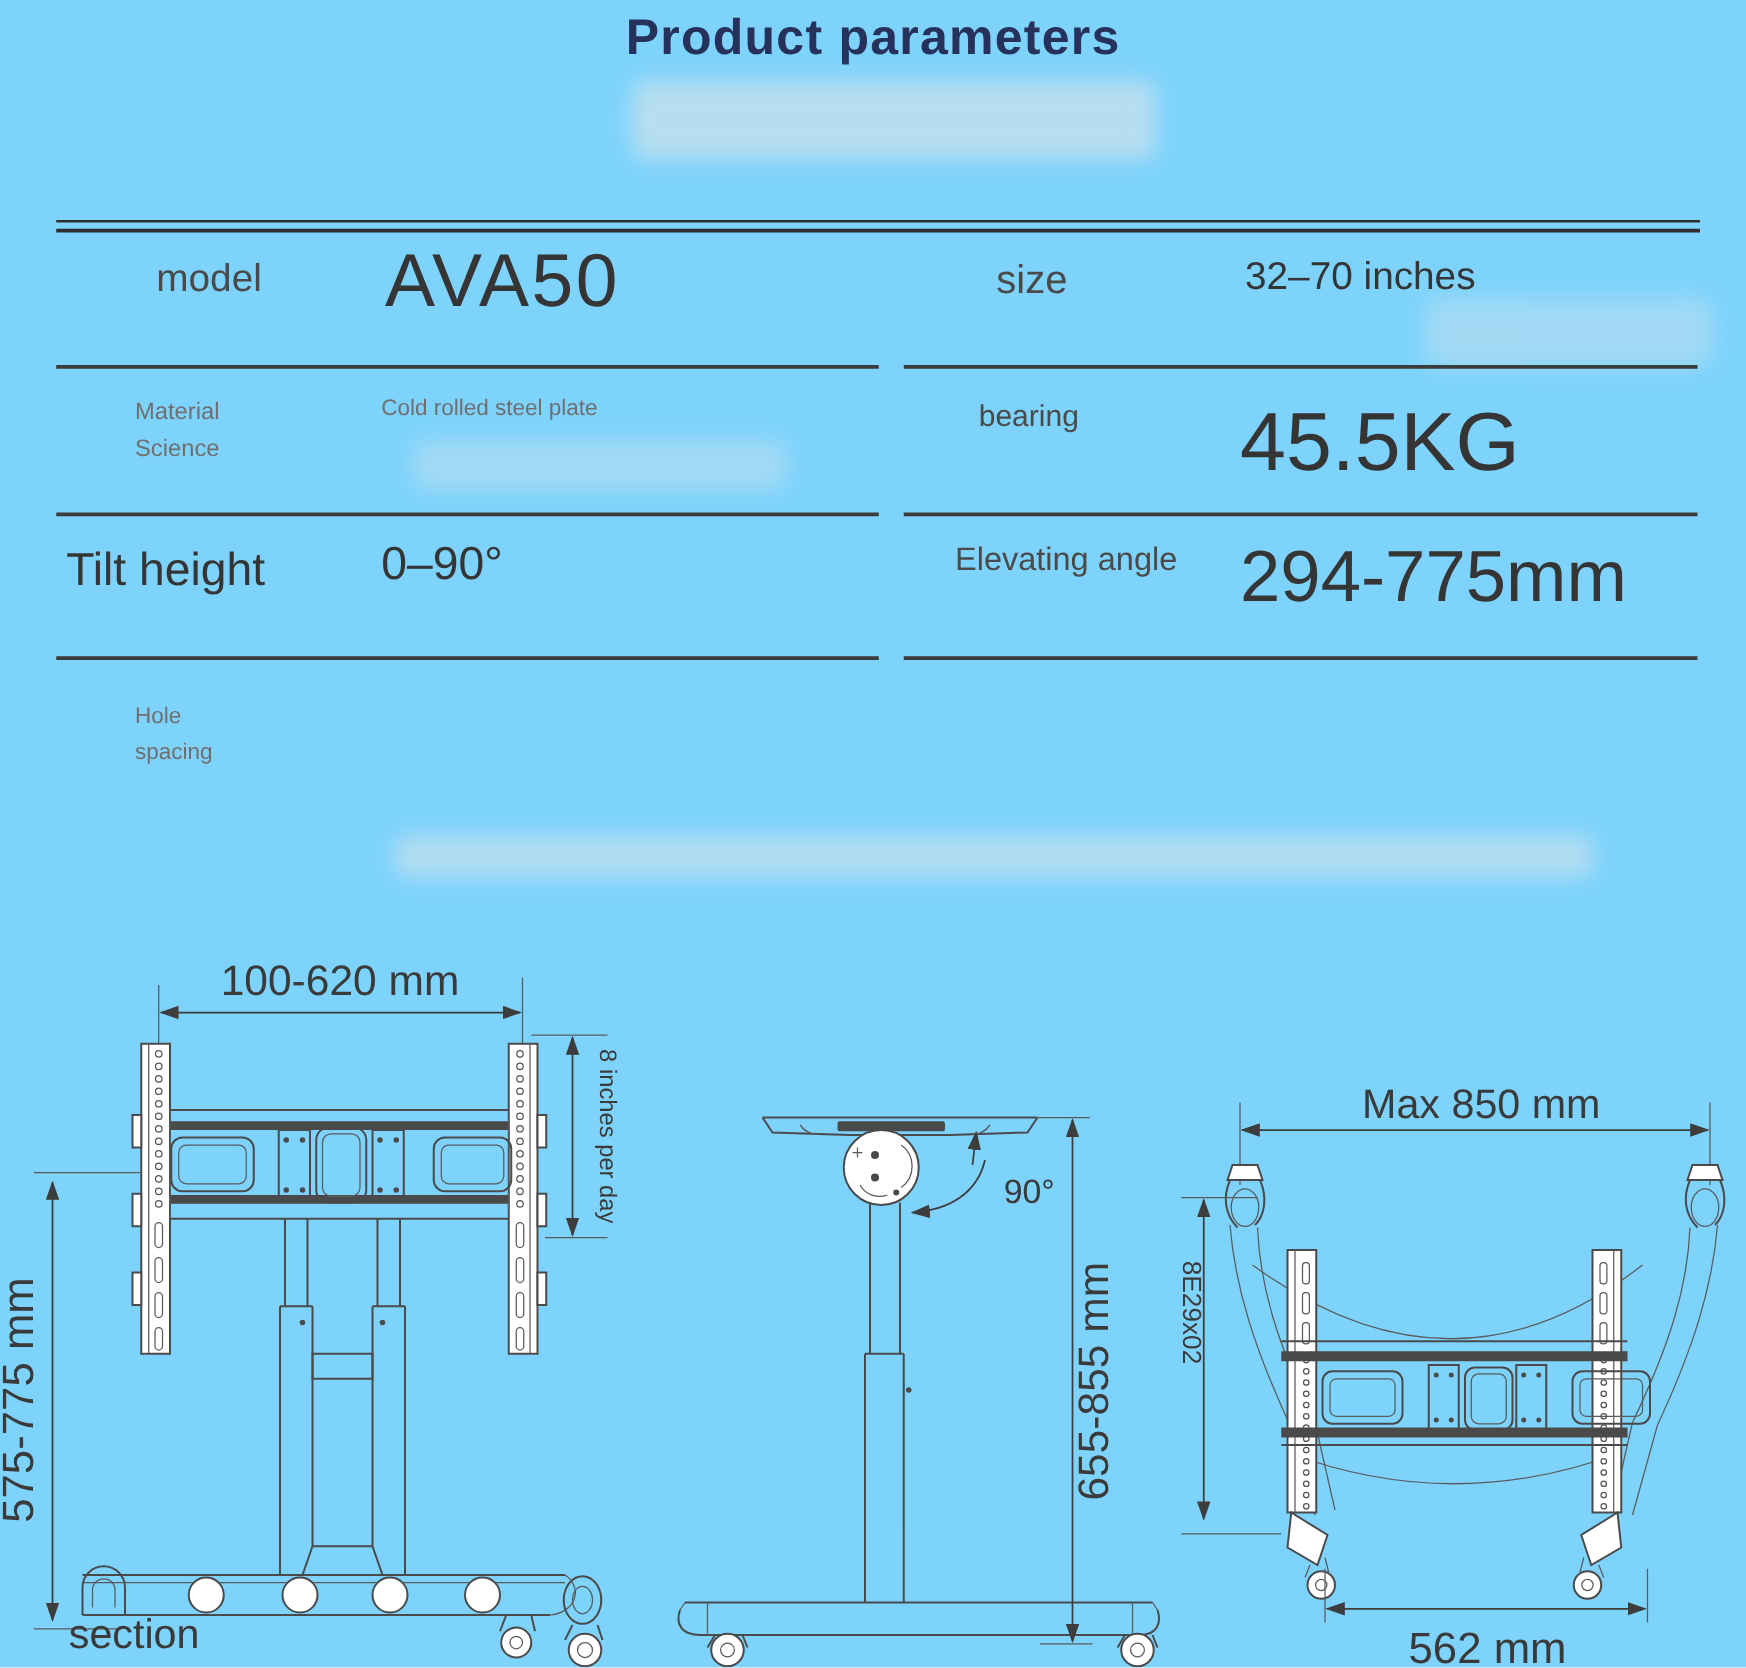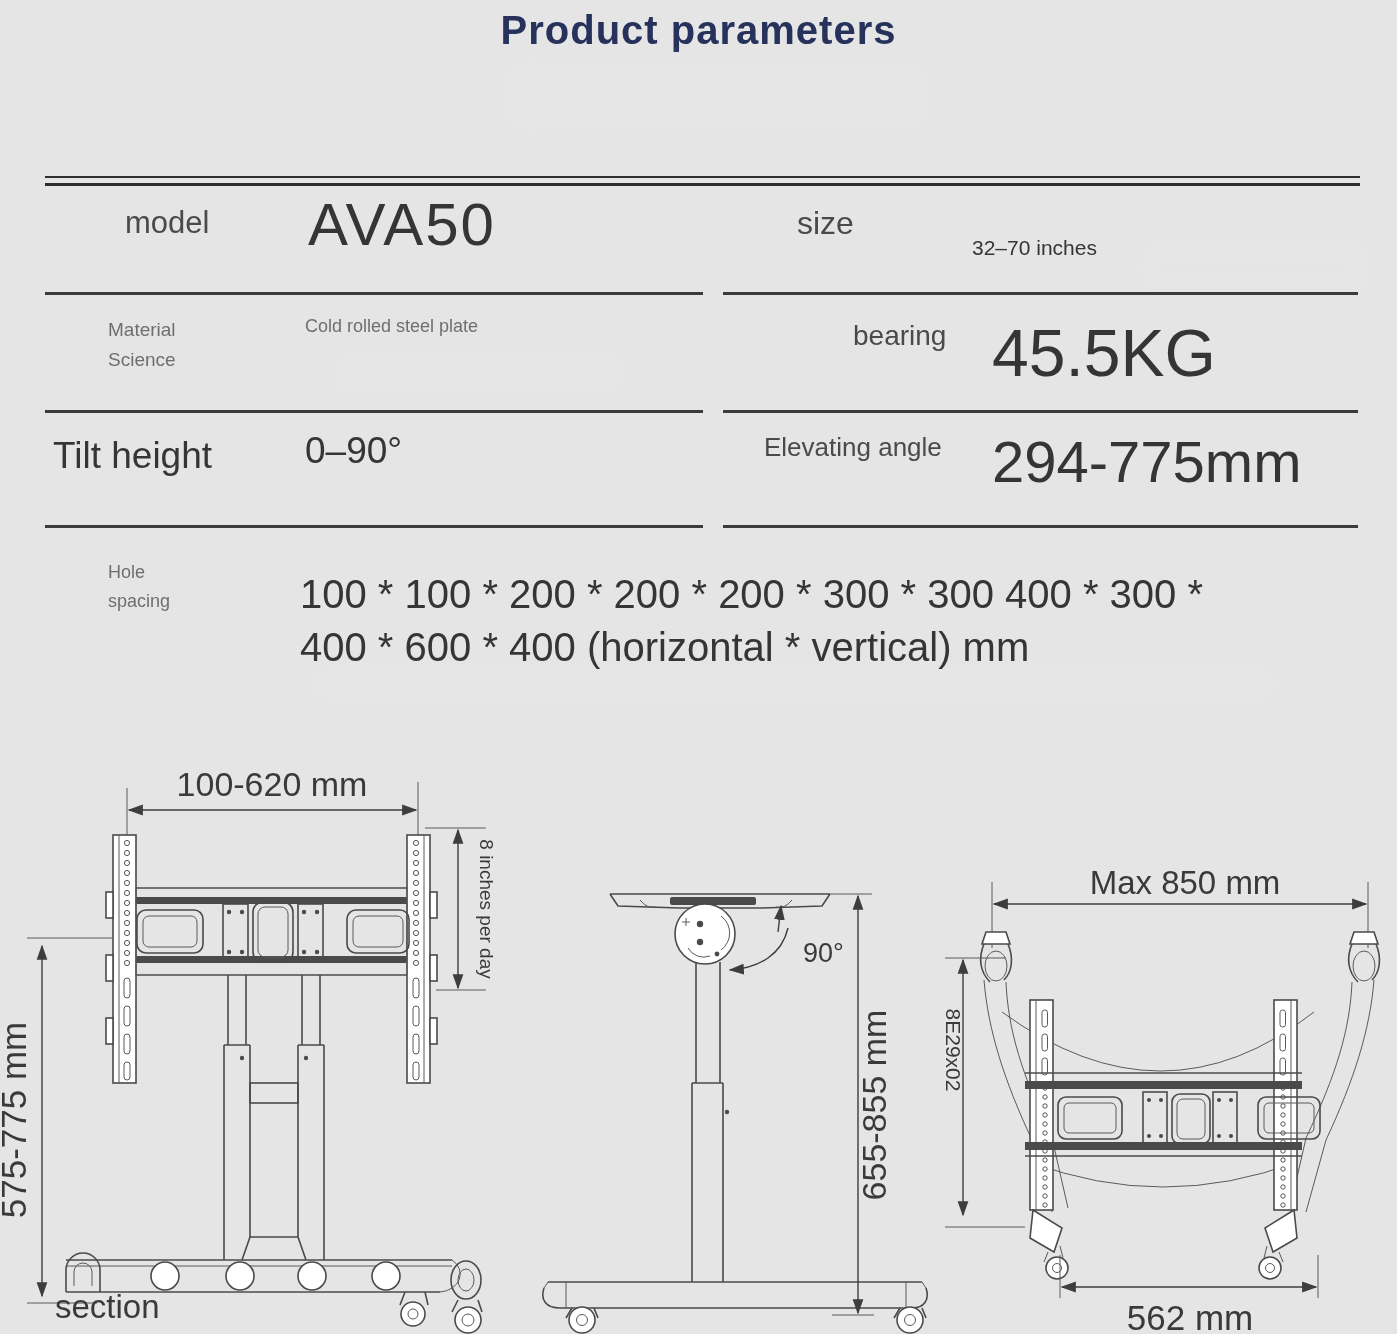--- a/index.html
+++ b/index.html
@@ -1,16 +1,16 @@
 <!DOCTYPE html>
 <html><head>
 <meta charset="utf-8">
 <style>
   html,body{margin:0;padding:0;background:#ffffff;}
-  .page{position:relative;width:1397px;height:1334px;background:#e5e5e5;overflow:hidden;
+  .page{position:relative;width:1397px;height:1334px;background:#7dd3fc;overflow:hidden;
         font-family:"Liberation Sans",sans-serif;color:#3a3a3a;}
   .abs{position:absolute;white-space:nowrap;}
   .title{width:100%;text-align:center;top:8px;left:0;font-size:40px;font-weight:600;
          letter-spacing:1px;color:#26325c;}
   .rule{position:absolute;background:#3b3b3b;height:3px;}
   .rule-double{position:absolute;height:5px;border-top:2px solid #2e2e2e;border-bottom:3px solid #2e2e2e;background:transparent;}
   .blur{position:absolute;background:#e7e7e7;filter:blur(9px);opacity:.55;border-radius:12px;}
   .lbl{color:#4a4a4a;margin-left:19px;}
   .lbl-sm{color:#6f6f6f;}
   .val{color:#353535;}
@@ -40,42 +40,38 @@
   <div class="rule" style="left:45px;top:292px;width:658px;"></div>
   <div class="rule" style="left:723px;top:292px;width:635px;"></div>
   <div class="rule" style="left:45px;top:410px;width:658px;"></div>
   <div class="rule" style="left:723px;top:410px;width:635px;"></div>
   <div class="rule" style="left:45px;top:525px;width:658px;"></div>
   <div class="rule" style="left:723px;top:525px;width:635px;"></div>
 
   <div class="abs lbl" style="left:106px;top:205px;font-size:31px;">model</div>
   <div class="abs val" style="left:308px;top:190px;font-size:60px;letter-spacing:2px;">AVA50</div>
   <div class="abs lbl" style="left:778px;top:205px;font-size:32px;">size</div>
-  <div class="abs val" style="left:972px;top:203px;font-size:21px;margin-top:33px;">32–70 inches</div>
+  <div class="abs val" style="left:996px;top:203px;font-size:31px;">32–70 inches</div>
 
   <div class="abs lbl-sm" style="left:108px;top:315px;font-size:19px;line-height:30px;">
     <div>Material</div>
     <div>Science</div>
   </div>
   <div class="abs lbl-sm" style="left:305px;top:316px;font-size:18px;">Cold rolled steel plate</div>
-  <div class="abs lbl" style="left:834px;top:320px;font-size:28px;text-align:center;">bearing</div>
+  <div class="abs lbl" style="left:764px;top:320px;font-size:24px;text-align:center;">bearing</div>
   <div class="abs val" style="left:992px;top:315px;font-size:66px;">45.5KG</div>
 
   <div class="abs val" style="left:53px;top:435px;font-size:37px;">Tilt height</div>
   <div class="abs val" style="left:305px;top:430px;font-size:37px;">0–90°</div>
   <div class="abs lbl" style="left:745px;top:432px;font-size:26px;">Elevating angle</div>
   <div class="abs val" style="left:992px;top:428px;font-size:58px;">294-775mm</div>
 
   <div class="abs lbl-sm" style="left:108px;top:558px;font-size:18px;line-height:29px;">
     <div>Hole</div>
     <div>spacing</div>
-  </div>
-  <div class="abs val" style="left:300px;top:568px;font-size:40px;line-height:53px;">
-    <div>100 * 100 * 200 * 200 * 200 * 300 * 300 400 * 300 *</div>
-    <div>400 * 600 * 400 (horizontal * vertical) mm</div>
   </div>
 
   <svg class="diagram" style="left:0;top:740px;" width="510" height="594" viewBox="0 0 510 594">
     <defs>
       <marker id="ah1" viewBox="0 0 10 7" refX="9" refY="3.5" markerWidth="11" markerHeight="8" orient="auto-start-reverse">
         <path d="M0,0 L10,3.5 L0,7 Z" fill="#3d3d3d"></path>
       </marker>
     </defs>
 
     <g>

